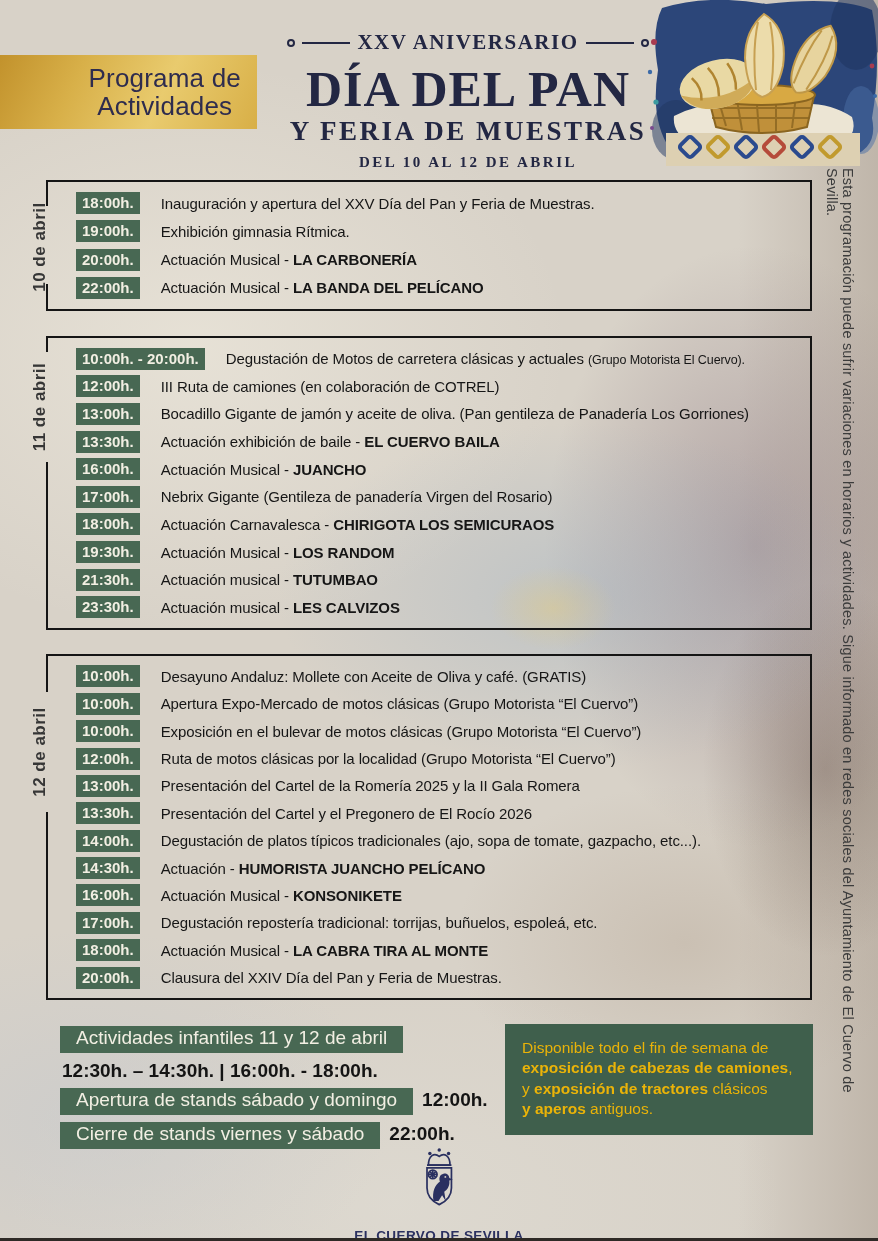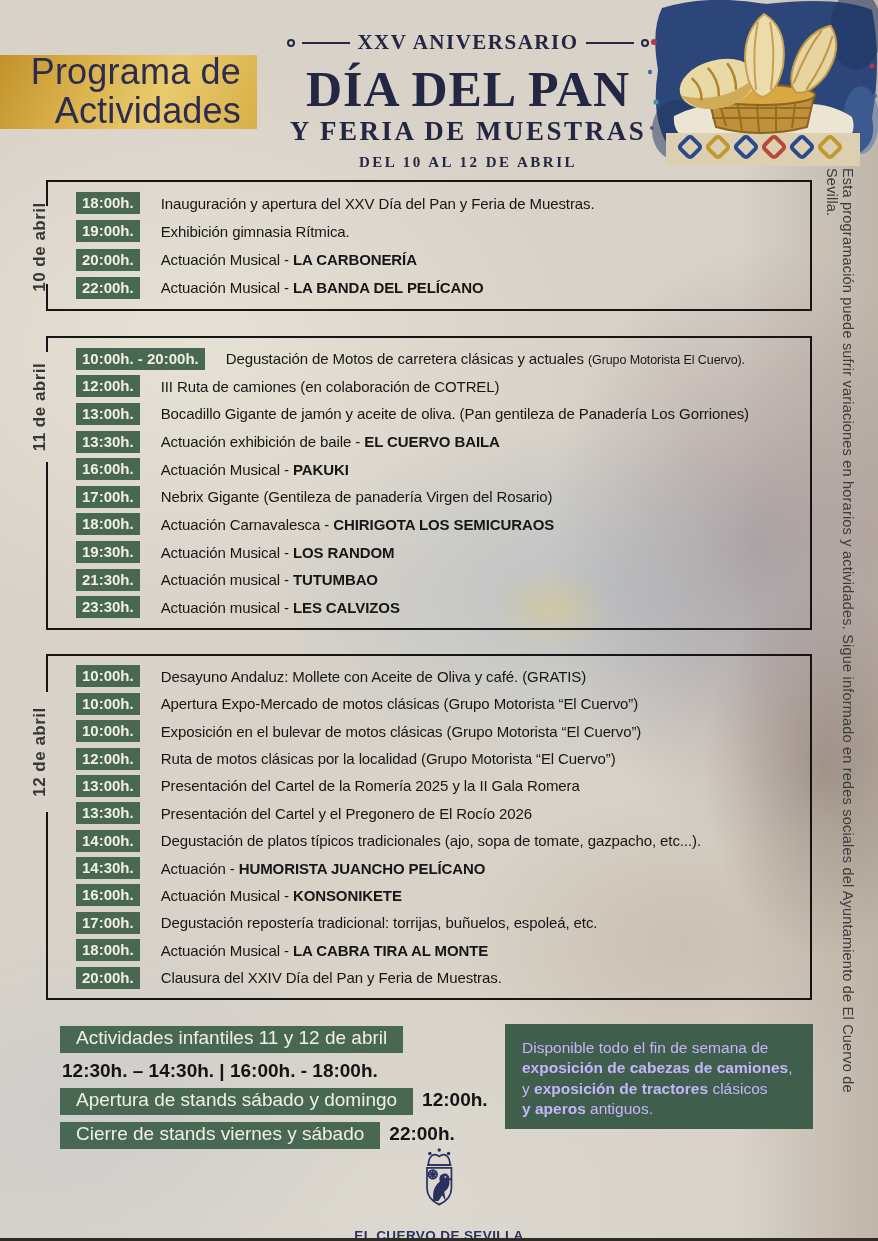--- a/index.html
+++ b/index.html
@@ -21,21 +21,21 @@
       #d8d2c8;
   }
 
   
   .program-box {
     position:absolute; left:0; top:55px; width:257px; height:74px;
     background:linear-gradient(115deg,#c2922c 0%,#d8b049 30%,#e9cb6e 62%,#d8af47 100%);
     display:flex; align-items:center; justify-content:flex-end; padding-right:16px;
   }
   .program-box .txt {
-    font-size:36px; line-height:1.08; color:#2e2c4e; text-align:right; letter-spacing:.2px;
+    font-size:26px; line-height:1.08; color:#2e2c4e; text-align:center; letter-spacing:.2px;
   }
   .header-center { position:absolute; left:284px; top:30px; width:368px; text-align:center; color:#232743;
     font-family:"Liberation Serif", serif; }
   .anniv-row { display:flex; align-items:center; justify-content:center; gap:7px; }
   .orn-line { width:48px; border-top:2px solid #232743; }
   .orn-ring { width:8px; height:8px; border:2px solid #232743; border-radius:50%; flex:none; }
   .anniv-txt { font-size:21px; font-weight:700; letter-spacing:1.5px; white-space:nowrap; }
   .main-title { font-size:50px; font-weight:700; letter-spacing:1px; line-height:1; margin-top:9px; white-space:nowrap; }
   .sub-title  { font-size:27px; font-weight:700; letter-spacing:2.5px; margin-top:2px; white-space:nowrap; }
   .date-range { font-size:15px; font-weight:700; letter-spacing:2.5px; margin-top:7px; }
@@ -77,21 +77,21 @@
 
   
   .footer-left { position:absolute; left:60px; top:1026px; width:445px; }
   .f-badge { display:inline-block; background:#486853; color:#f2efe3; font-size:19px;
     padding:1px 16px 4px; }
   .f-times { font-size:19px; font-weight:700; color:#141414; margin:5px 0 6px 2px; }
   .f-row { margin-bottom:7px; }
   .inline-time { font-size:19px; font-weight:700; color:#141414; margin-left:9px; }
 
   .weekend-box { position:absolute; left:505px; top:1024px; width:308px; min-height:95px;
-    background:#3f5f4c; color:#c4b5fd; padding:14px 17px 9px; font-size:15.5px; line-height:1.32; }
+    background:#3f5f4c; color:#eab308; padding:14px 17px 15px; font-size:15.5px; line-height:1.32; }
   .wb-bold { font-weight:700; }
 
   .logo { position:absolute; left:50%; transform:translateX(-50%); top:1138px;
     display:flex; align-items:center; gap:10px;flex-direction:column; }
   .logo-text { color:#2a3060; }
   .logo-name { font-size:13.5px; font-weight:700; letter-spacing:.4px; white-space:nowrap; }
   .logo-sub  { font-size:10px; font-weight:700; letter-spacing:3px; text-align:center; margin-top:3px; }
 
   .bottom-strip { position:absolute; left:0; bottom:0; width:100%; height:3px; background:#2e2a26; }
 </style>
@@ -208,21 +208,21 @@
         <div class="event-row">
           <span class="time-badge">13:00h.</span>
           <span class="event-text"><span class="seg-normal">Bocadillo Gigante de jamón y aceite de oliva. (Pan gentileza de Panadería Los Gorriones)</span></span>
         </div>
         <div class="event-row">
           <span class="time-badge">13:30h.</span>
           <span class="event-text"><span class="seg-normal">Actuación exhibición de baile - </span><span class="seg-bold">EL CUERVO BAILA</span></span>
         </div>
         <div class="event-row">
           <span class="time-badge">16:00h.</span>
-          <span class="event-text"><span class="seg-normal">Actuación Musical - </span><span class="seg-bold">PAKUKI</span></span>
+          <span class="event-text"><span class="seg-normal">Actuación Musical - </span><span class="seg-bold">JUANCHO</span></span>
         </div>
         <div class="event-row">
           <span class="time-badge">17:00h.</span>
           <span class="event-text"><span class="seg-normal">Nebrix Gigante (Gentileza de panadería Virgen del Rosario)</span></span>
         </div>
         <div class="event-row">
           <span class="time-badge">18:00h.</span>
           <span class="event-text"><span class="seg-normal">Actuación Carnavalesca - </span><span class="seg-bold">CHIRIGOTA LOS SEMICURAOS</span></span>
         </div>
         <div class="event-row">

